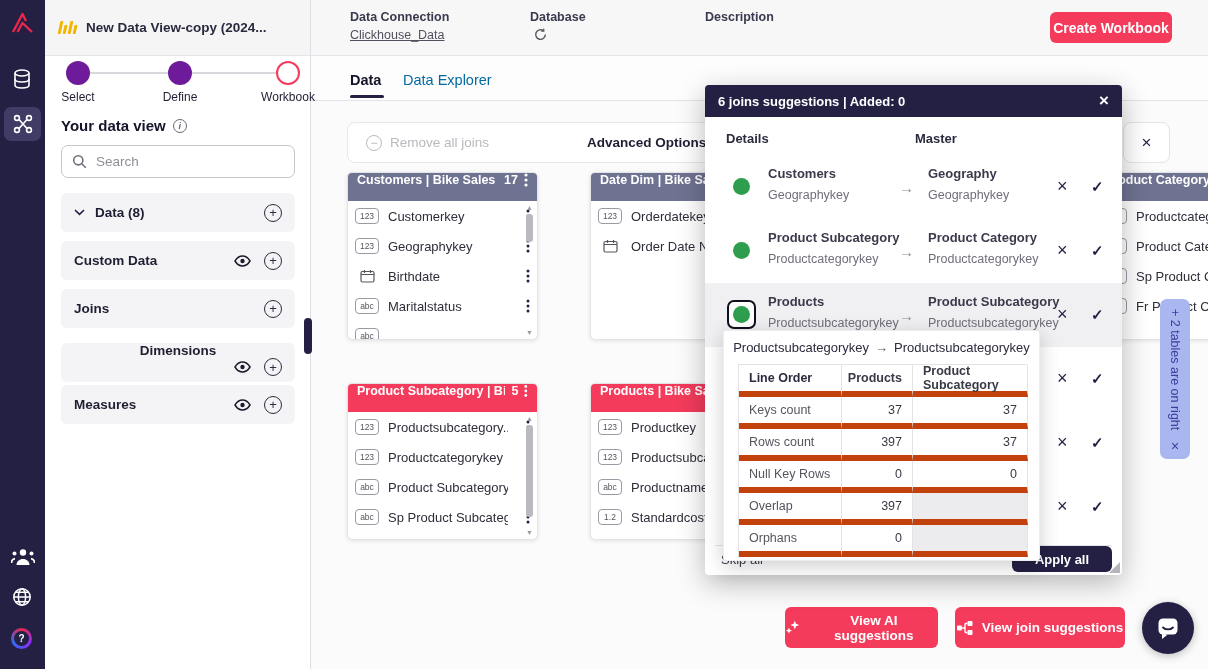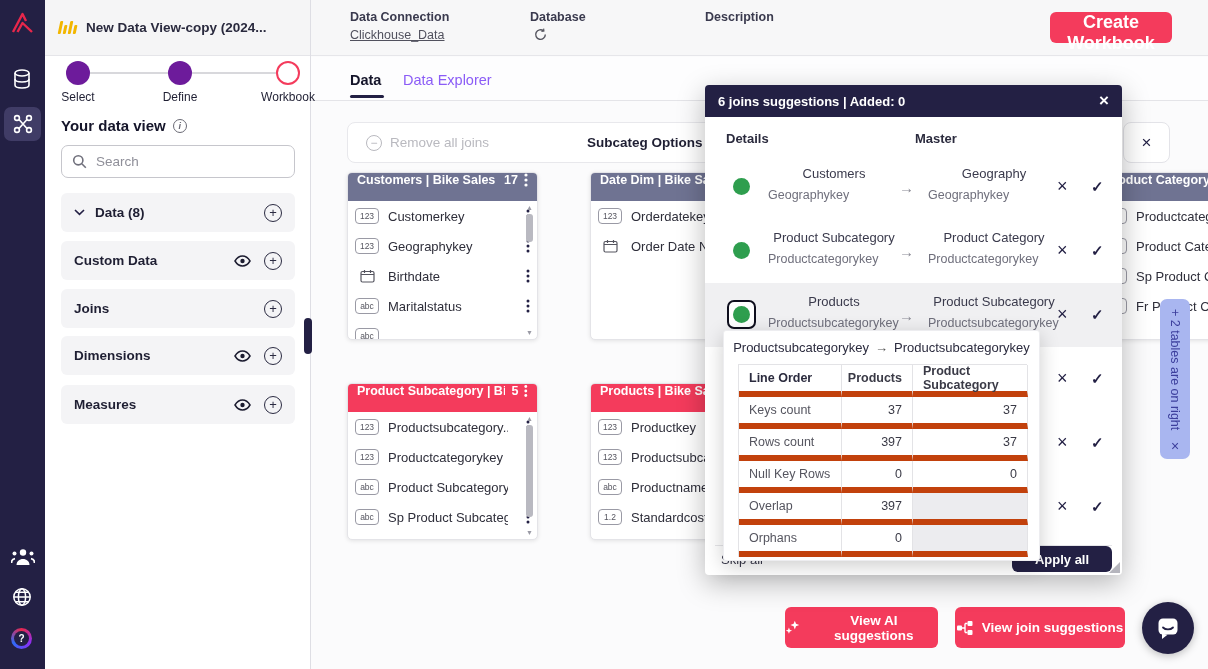--- a/index.html
+++ b/index.html
@@ -35,21 +35,21 @@
   .sect-label { font-size:13.5px; font-weight:bold; color:#1f1f33; }
   .sect-right { margin-left:auto; display:flex; align-items:center; gap:13px; }
   .plus-circ { width:18px; height:18px; border-radius:50%; border:1.4px solid #2b2b42; color:#2b2b42; font-size:13px; display:flex; align-items:center; justify-content:center; line-height:1; }
   .drag-handle { position:absolute; left:304px; top:318px; width:8px; height:36px; background:#232044; border-radius:4px; z-index:12; cursor:ew-resize; }
 
   
   .topbar { position:absolute; left:311px; top:0; width:897px; height:56px; background:#f7f7f8; border-bottom:1px solid #e6e6ea; }
   .tb-label { position:absolute; top:10px; font-size:12.5px; font-weight:bold; color:#3a3a4e; }
   .tb-value { position:absolute; top:28px; font-size:12.5px; color:#51515e; }
   .btn-pink { background:#f43b5c; color:#fff; border:none; border-radius:6px; font-weight:bold; font-family:"Liberation Sans", sans-serif; cursor:pointer; }
-  .create-btn { position:absolute; left:739px; top:12px; width:122px; height:31px; font-size:18px; }
+  .create-btn { position:absolute; left:739px; top:12px; width:122px; height:31px; font-size:14px; }
   .tabsrow { position:absolute; left:311px; top:57px; width:897px; height:44px; background:#fdfdfe; }
   .tab { position:absolute; top:15px; font-size:14.5px; cursor:pointer; }
   .tab-underline { position:absolute; left:39px; top:38px; width:34px; height:3px; background:#232044; border-radius:2px; }
   .tabs-divider { position:absolute; left:311px; top:100px; width:897px; height:1px; background:#e4e4e8; }
 
   
   .toolbar { position:absolute; left:347px; top:122px; width:766px; height:41px; background:#fff; border:1px solid #e8e8ec; border-radius:8px; display:flex; align-items:center; z-index:2; }
   .minus-circ { width:16px; height:16px; border-radius:50%; border:1.5px solid #b9b9bf; color:#b9b9bf; font-size:12px; display:flex; align-items:center; justify-content:center; }
   .remove-joins { display:flex; align-items:center; gap:8px; margin-left:18px; color:#b9b9bf; font-size:13.5px; cursor:default; }
   .adv-opts { display:flex; align-items:center; gap:5px; margin-left:98px; color:#1f1f33; font-size:13.5px; font-weight:bold; cursor:pointer; }
@@ -84,21 +84,21 @@
   .modal { position:absolute; left:705px; top:85px; width:417px; height:490px; background:#fff; border-radius:4px; box-shadow:0 8px 28px rgba(0,0,0,.28); z-index:30; }
   .modal-h { height:32px; background:#232044; border-radius:4px 4px 0 0; display:flex; align-items:center; padding:0 13px; color:#fff; font-size:13px; font-weight:bold; }
   .modal-x { margin-left:auto; font-size:17px; cursor:pointer; }
   .mcolhead { position:absolute; font-size:13px; font-weight:bold; color:#2b2b3e; }
   .mrow { position:absolute; left:0; width:100%; height:64px; }
   .mrow-hl { background:#f0f0f2; }
   .gdot { display:block; width:17px; height:17px; border-radius:50%; background:#2e9e4e; box-shadow:0 0 0 1px #dcead f; }
   .dotwrap { position:absolute; left:28px; top:23px; }
   .dotwrap-focus { left:22px; top:17px; border:2px solid #0f0f1e; border-radius:7px; padding:4px; background:#fff; }
   .mcol { position:absolute; top:11px; width:132px; }
-  .mtable { font-size:13px; font-weight:normal; color:#3a3a4c; white-space:nowrap;text-align:center; }
+  .mtable { font-size:13px; font-weight:bold; color:#3a3a4c; white-space:nowrap; }
   .mkey { font-size:12.5px; color:#6f6f7c; margin-top:7px; white-space:nowrap; }
   .marrow { position:absolute; left:194px; top:24px; color:#8a8a94; font-size:15px; }
   .mx { position:absolute; left:352px; top:22px; font-size:18px; color:#232044; cursor:pointer; line-height:1; }
   .mcheck { position:absolute; left:386px; top:24px; font-size:15px; font-weight:bold; color:#232044; cursor:pointer; line-height:1; }
   .mfooter-line { position:absolute; left:10px; right:10px; top:460px; height:1px; background:#e5e5e8; }
   .skip-all { position:absolute; left:16px; top:467px; font-size:13px; color:#3a3a4c; cursor:pointer; }
   .apply-all { position:absolute; right:10px; top:461px; width:100px; height:26px; background:#232044; color:#fff; border:none; border-radius:6px; font-size:13px; font-weight:bold; font-family:"Liberation Sans", sans-serif; cursor:pointer; }
   .resize-corner { position:absolute; right:2px; bottom:2px; width:0; height:0; border-left:11px solid transparent; border-bottom:11px solid #b5b5bd; }
 
   
@@ -214,21 +214,21 @@
           </svg>
         <span class="plus-circ">+</span>
       </span>
     </div>
     <div class="sect" style="top:289px;">
       <span class="sect-label">Joins</span>
       <span class="sect-right">
         <span class="plus-circ">+</span>
       </span>
     </div>
-    <div class="sect" style="top:336px;">
+    <div class="sect" style="top:343px;flex-direction:column;">
       <span class="sect-label">Dimensions</span>
       <span class="sect-right">
         <svg width="17" height="12" viewBox="0 0 17 12">
             <path d="M1 6 C3.5 1.8 6 1 8.5 1 S13.5 1.8 16 6 C13.5 10.2 11 11 8.5 11 S3.5 10.2 1 6 Z" fill="none" stroke="#1c1c30" stroke-width="1.5"></path>
             <circle cx="8.5" cy="6" r="2.2" fill="#1c1c30"></circle>
           </svg>
         <span class="plus-circ">+</span>
       </span>
     </div>
     <div class="sect" style="top:385px;">
@@ -253,32 +253,32 @@
         <path d="M11.3 6.5 A4.8 4.8 0 1 1 9.6 2.9"></path>
         <path d="M9.6 0.6 L9.9 3.1 L7.4 3.4" stroke-width="1.2"></path>
       </svg>
     </span>
     <span class="tb-label" style="left:394px;">Description</span>
     <button class="btn-pink create-btn">Create Workbook</button>
   </div>
 
   <div class="tabsrow">
     <span class="tab" style="left:39px; font-weight:bold; color:#15152a;">Data</span>
-    <span class="tab" style="left:92px; color:#8b5cf6;">Data Explorer</span>
+    <span class="tab" style="left:92px; color:#0369a1;">Data Explorer</span>
     <span class="tab-underline"></span>
   </div>
   <div class="tabs-divider"></div>
 
   <div class="toolbar">
     <span class="remove-joins">
       <span class="minus-circ">−</span>
       <span>Remove all joins</span>
     </span>
     <span class="adv-opts">
-      <span>Subcateg Options</span>
+      <span>Advanced Options</span>
       <span>▾</span>
     </span>
     <span class="focus-btn">
       <svg width="16" height="16" viewBox="0 0 16 16" fill="none" stroke="#b9b9c1" stroke-width="1.5">
         <path d="M1 5 V2.5 A1.5 1.5 0 0 1 2.5 1 H5 M11 1 H13.5 A1.5 1.5 0 0 1 15 2.5 V5 M15 11 V13.5 A1.5 1.5 0 0 1 13.5 15 H11 M5 15 H2.5 A1.5 1.5 0 0 1 1 13.5 V11"></path>
         <circle cx="8" cy="8" r="2.4" fill="#b9b9c1" stroke="none"></circle>
       </svg>
     </span>
   </div>
   <div class="xbox">

